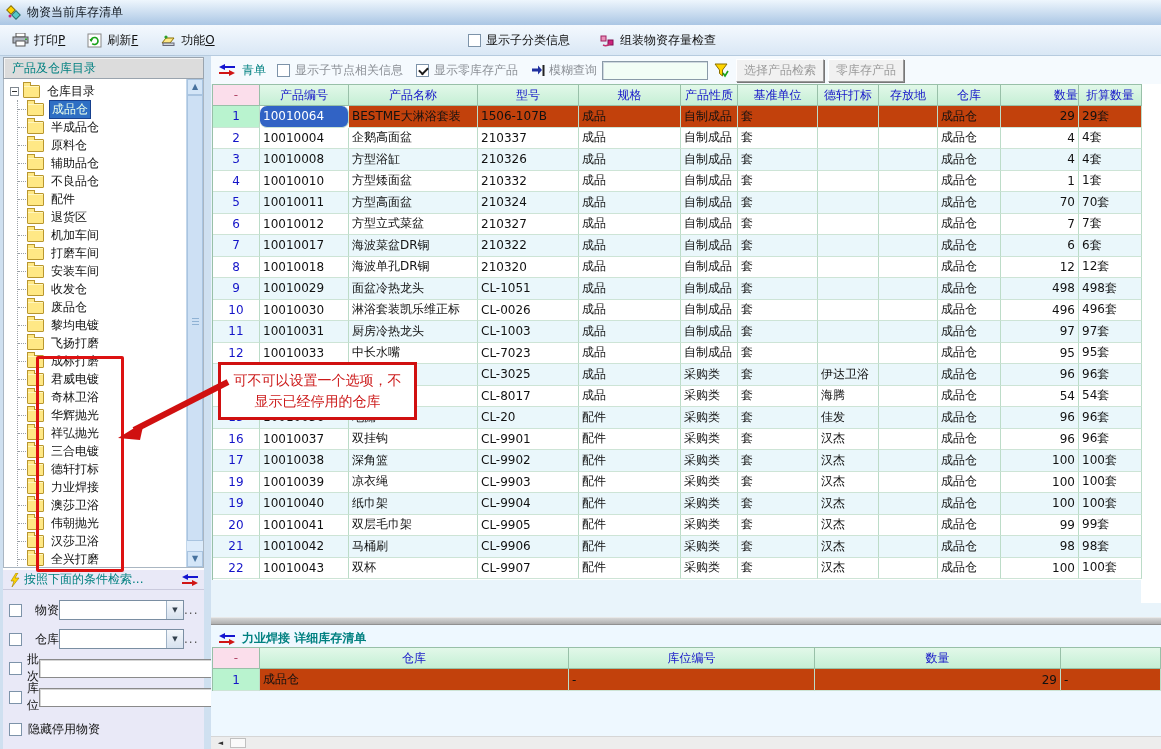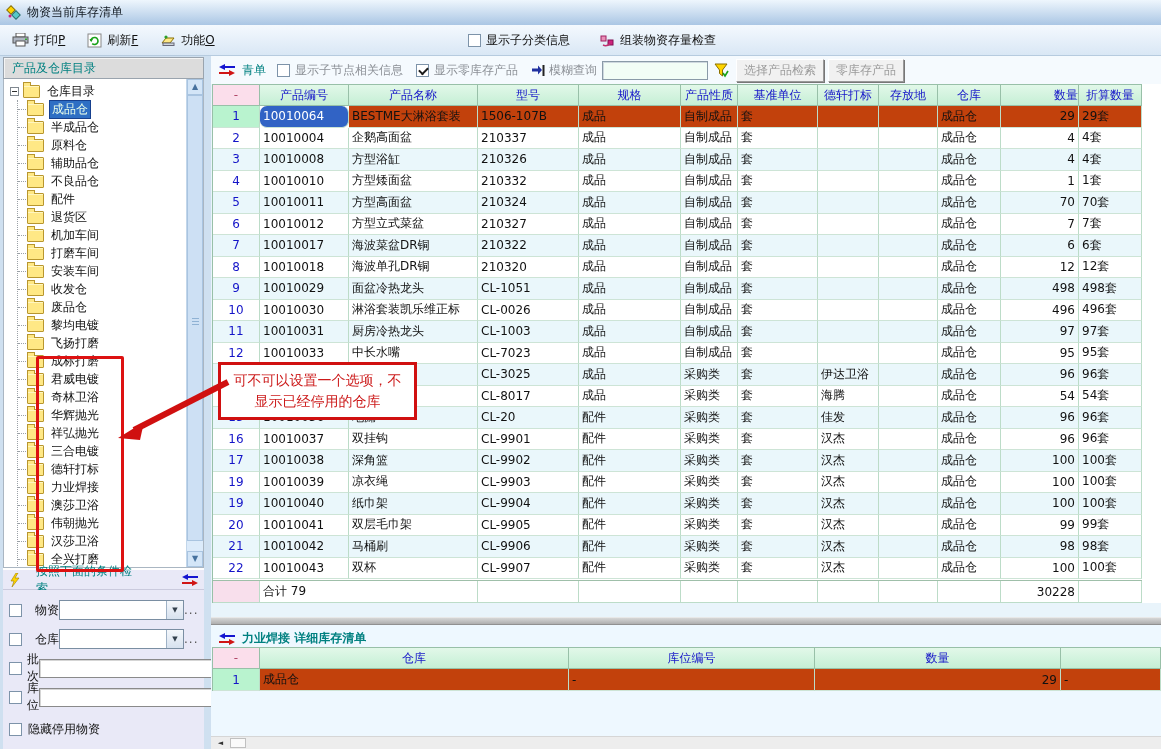--- a/index.html
+++ b/index.html
@@ -45,21 +45,21 @@
   .vscroll{position:absolute;right:0;top:0;width:17px;height:100%;background:#dcebfa;border-left:1px solid #c2d6ea;box-sizing:border-box;}
   .varrow{position:absolute;left:0;width:16px;height:16px;background:#d3e5f7;border:1px solid #a9c4e0;box-sizing:border-box;
     color:#46719e;font-size:8px;line-height:14px;text-align:center;}
   .vthumb{position:absolute;left:0;top:16px;width:16px;height:calc(100% - 42px);background:#cde0f4;
     border:1px solid #a9c4e0;box-sizing:border-box;}
   .vthumb::after{content:"";position:absolute;left:4px;top:50%;width:7px;height:7px;
     background:repeating-linear-gradient(#8fb2d4 0 1px,transparent 1px 3px);}
   
   .search-header{position:absolute;left:3px;top:568px;width:201px;height:22px;background:#e9e9f7;
     border-top:2px solid #ffffff;border-bottom:1px solid #cacadd;box-sizing:border-box;
-    color:#008080;display:flex;align-items:center;gap:15px;padding:0 6px;}
+    color:#008080;display:flex;align-items:center;gap:3px;padding:0 6px;}
   .search-header .grow{flex:1;}
   .search-panel{position:absolute;left:3px;top:590px;width:201px;height:159px;background:#e9e9f7;box-sizing:border-box;padding:10px 6px 0 6px;}
   .srow{display:flex;align-items:center;margin-bottom:9px;height:20px;}
   .srow .slabel{width:32px;margin-left:5px;text-align:right;}
   .combo{flex:1;height:20px;background:#fff;border:1px solid #7a8ea2;box-sizing:border-box;display:flex;align-items:stretch;}
   .combo .cval{flex:1;}
   .combo .cbtn{width:16px;background:linear-gradient(#f4f7fb,#d7e2ef);border-left:1px solid #9fb2c6;
     color:#33404d;font-size:7px;text-align:center;line-height:18px;}
   .dots{width:14px;text-align:center;color:#555;letter-spacing:1px;}
   .tinput{flex:1;height:19px;background:#fff;border:1px solid #8a8a8a;box-shadow:inset 1px 1px 0 #d5d5d5;box-sizing:border-box;}
@@ -728,33 +728,20 @@
           <div class="tcell c4">配件</div>
           <div class="tcell c5">采购类</div>
           <div class="tcell c6">套</div>
           <div class="tcell c7">汉杰</div>
           <div class="tcell c8"></div>
           <div class="tcell c9">成品仓</div>
           <div class="tcell c10">100</div>
           <div class="tcell c11">100套</div>
         </div>
       </div>
-    <div class="frow">
-      <div class="fcell w47"></div>
-      <div class="fcell w218">合计 79</div>
-      <div class="fcell w101"></div>
-      <div class="fcell w102"></div>
-      <div class="fcell w57"></div>
-      <div class="fcell w80"></div>
-      <div class="fcell w61"></div>
-      <div class="fcell w59"></div>
-      <div class="fcell w63"></div>
-      <div class="fcell w78">30228</div>
-      <div class="fcell w63"></div>
-    </div>
   </div>
 
   <div class="hsplit"></div>
   <div class="detail-panel">
     <div class="detail-title">
       <span class="icon">
         <svg width="16" height="12" viewBox="0 0 16 12">
           <polygon points="0,3 6,0 6,2 16,2 16,4 6,4 6,6" fill="#1515d0"></polygon>
           <polygon points="16,9 10,6 10,8 0,8 0,10 10,10 10,12" fill="#d01515"></polygon>
         </svg>

